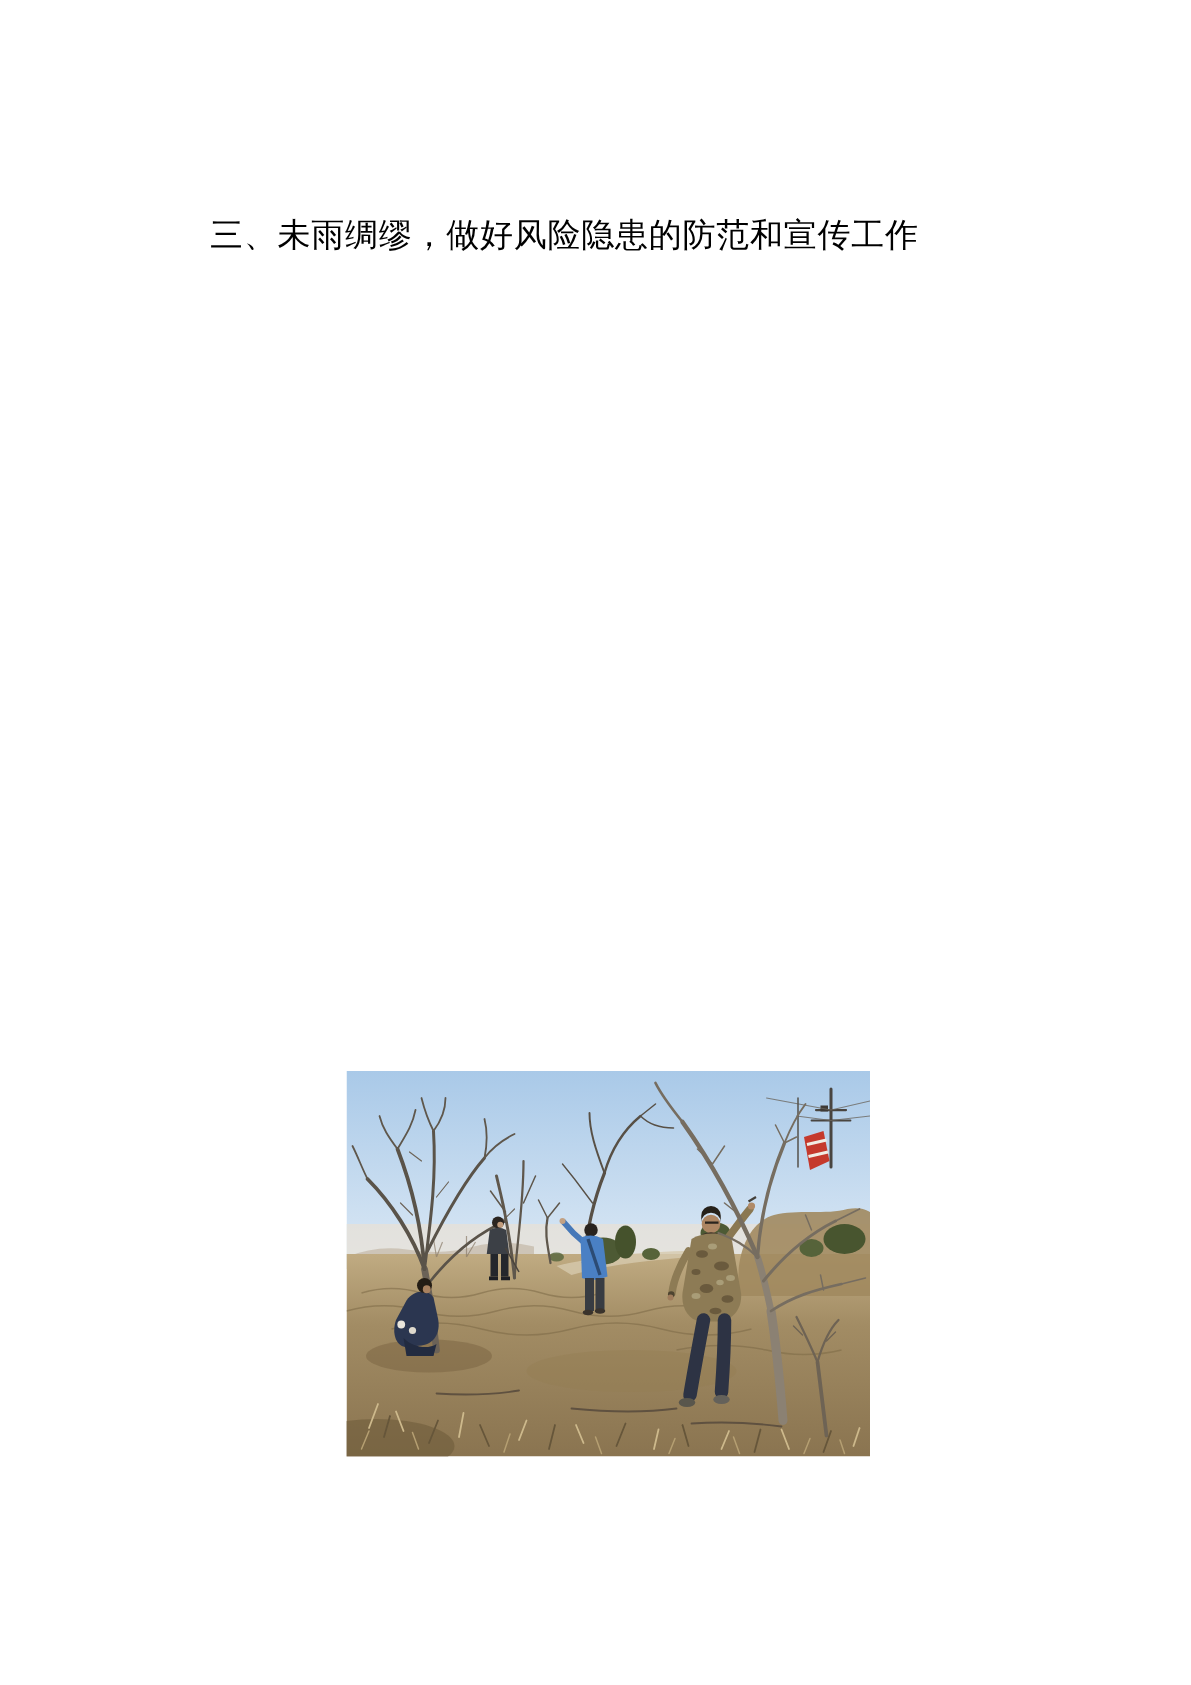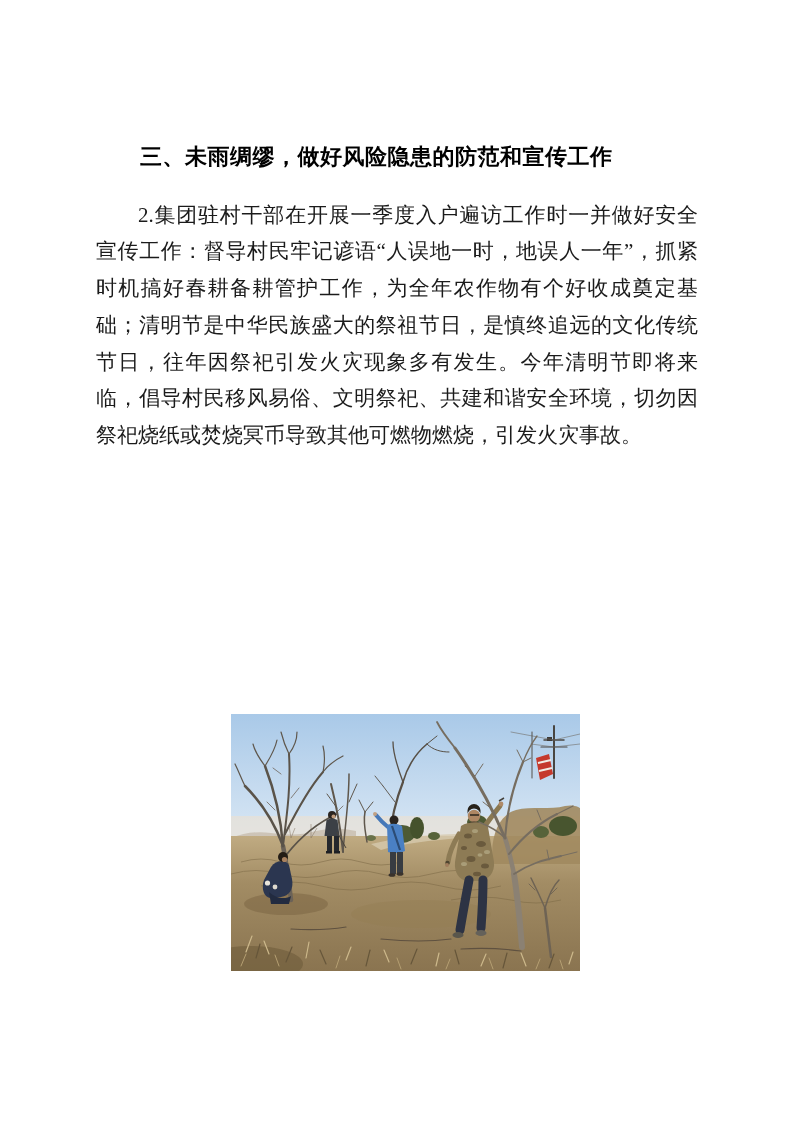--- a/index.html
+++ b/index.html
@@ -3,38 +3,37 @@
 <meta charset="utf-8">
 <style>
   html,body{margin:0;padding:0;}
   body{
     width:794px;height:1123px;background:#ffffff;position:relative;overflow:hidden;
     font-family:"Liberation Serif","DejaVu Serif",serif;
   }
   .page{position:absolute;inset:0;background:#ffffff;}
   .content{position:absolute;left:96px;top:139px;width:602px;color:#1b1b1b;}
   .heading{
-    margin:0 0 21px 0;font-size:22px;line-height:36.7px;font-weight:bold;
+    margin:0 0 21px 0;font-size:22px;line-height:36.7px;font-weight:normal;
     text-indent:2em;letter-spacing:0.5px;color:#000;
   }
   .para{
     margin:0;font-size:21px;line-height:36.7px;text-align:justify;
     text-justify:inter-character;text-indent:2em;word-break:break-all;
   }
   .photo{position:absolute;left:231px;top:714px;width:349px;height:257px;margin:0;}
   .photo svg{display:block;width:349px;height:257px;}
 </style>
 </head>
 <body>
 
 <div class="page">
 
   <div class="content">
     <h2 class="heading">三、未雨绸缪，做好风险隐患的防范和宣传工作</h2>
-    <p class="para">2.集团驻村干部在开展一季度入户遍访工作时一并做好安全宣传工作：督导村民牢记谚语“人误地一时，地误人一年”，抓紧时机搞好春耕备耕管护工作，为全年农作物有个好收成奠定基础；清明节是中华民族盛大的祭祖节日，是慎终追远的文化传统节日，往年因祭祀引发火灾现象多有发生。今年清明节即将来临，倡导村民移风易俗、文明祭祀、共建和谐安全环境，切勿因祭祀烧纸或焚烧冥币导致其他可燃物燃烧，引发火灾事故。</p>
   </div>
 
   <figure class="photo">
     <svg viewBox="0 0 349 257" xmlns="http://www.w3.org/2000/svg">
       <defs>
         <linearGradient id="sky" x1="0" y1="0" x2="0" y2="1">
           <stop offset="0" stop-color="#a9c9e8"></stop>
           <stop offset="1" stop-color="#dce9f5"></stop>
         </linearGradient>
         <linearGradient id="gnd" x1="0" y1="0" x2="0" y2="1">

